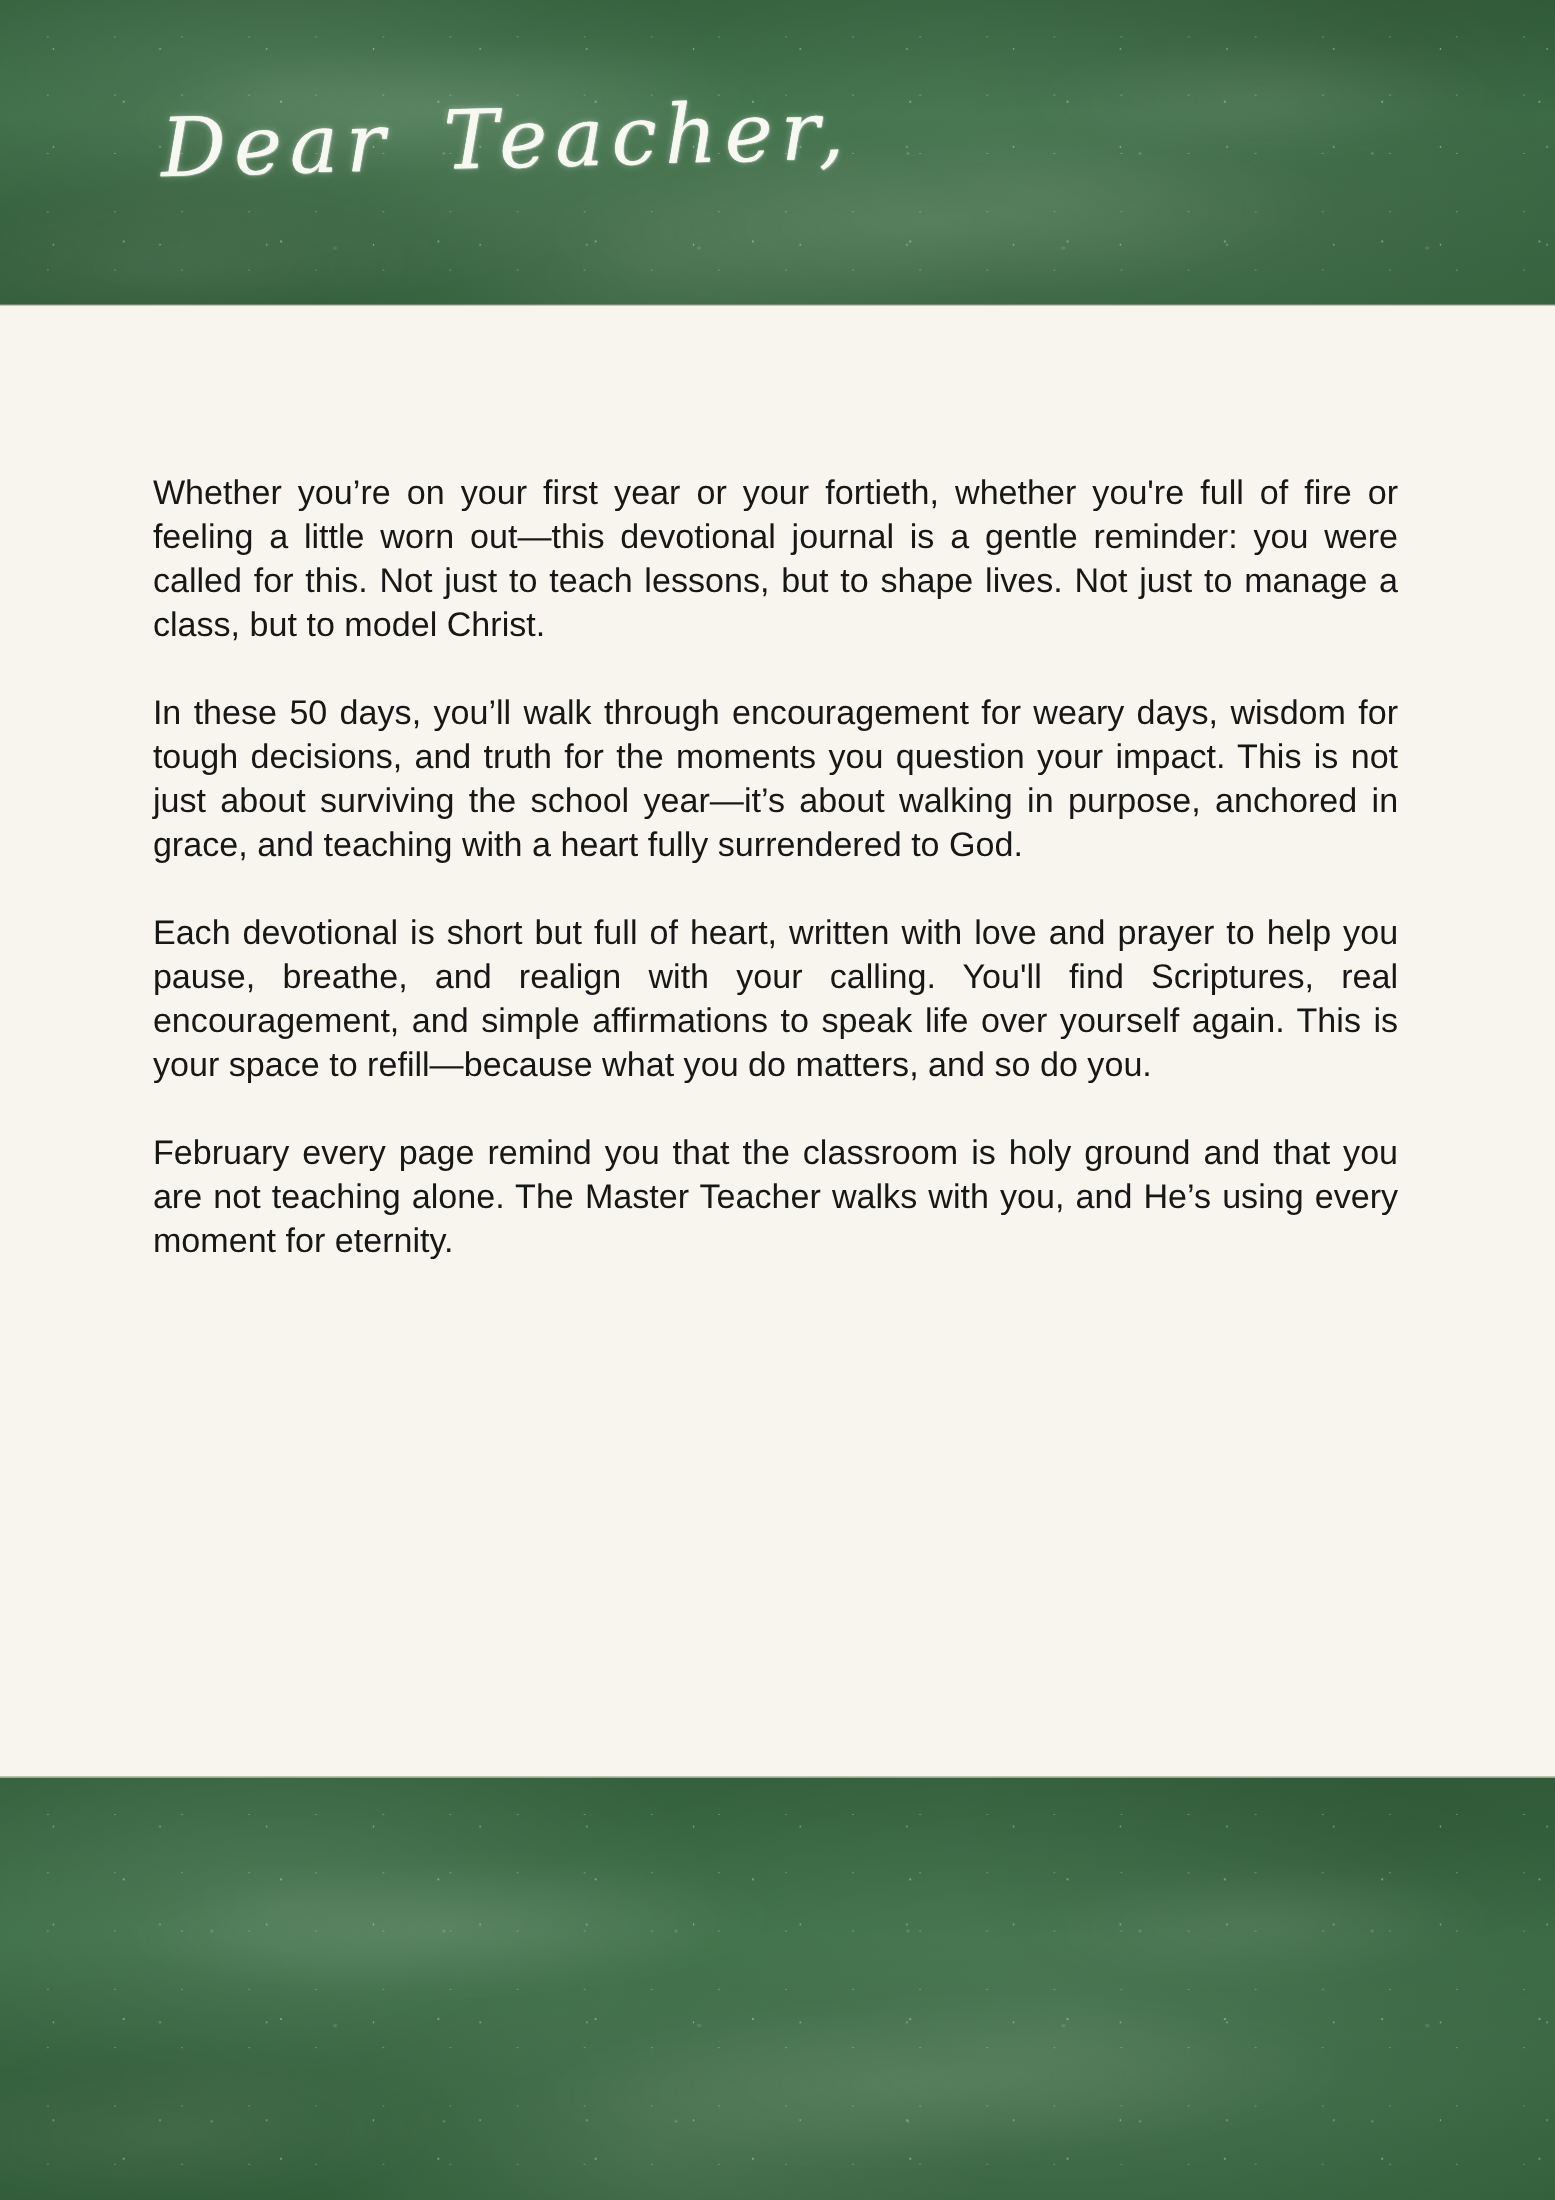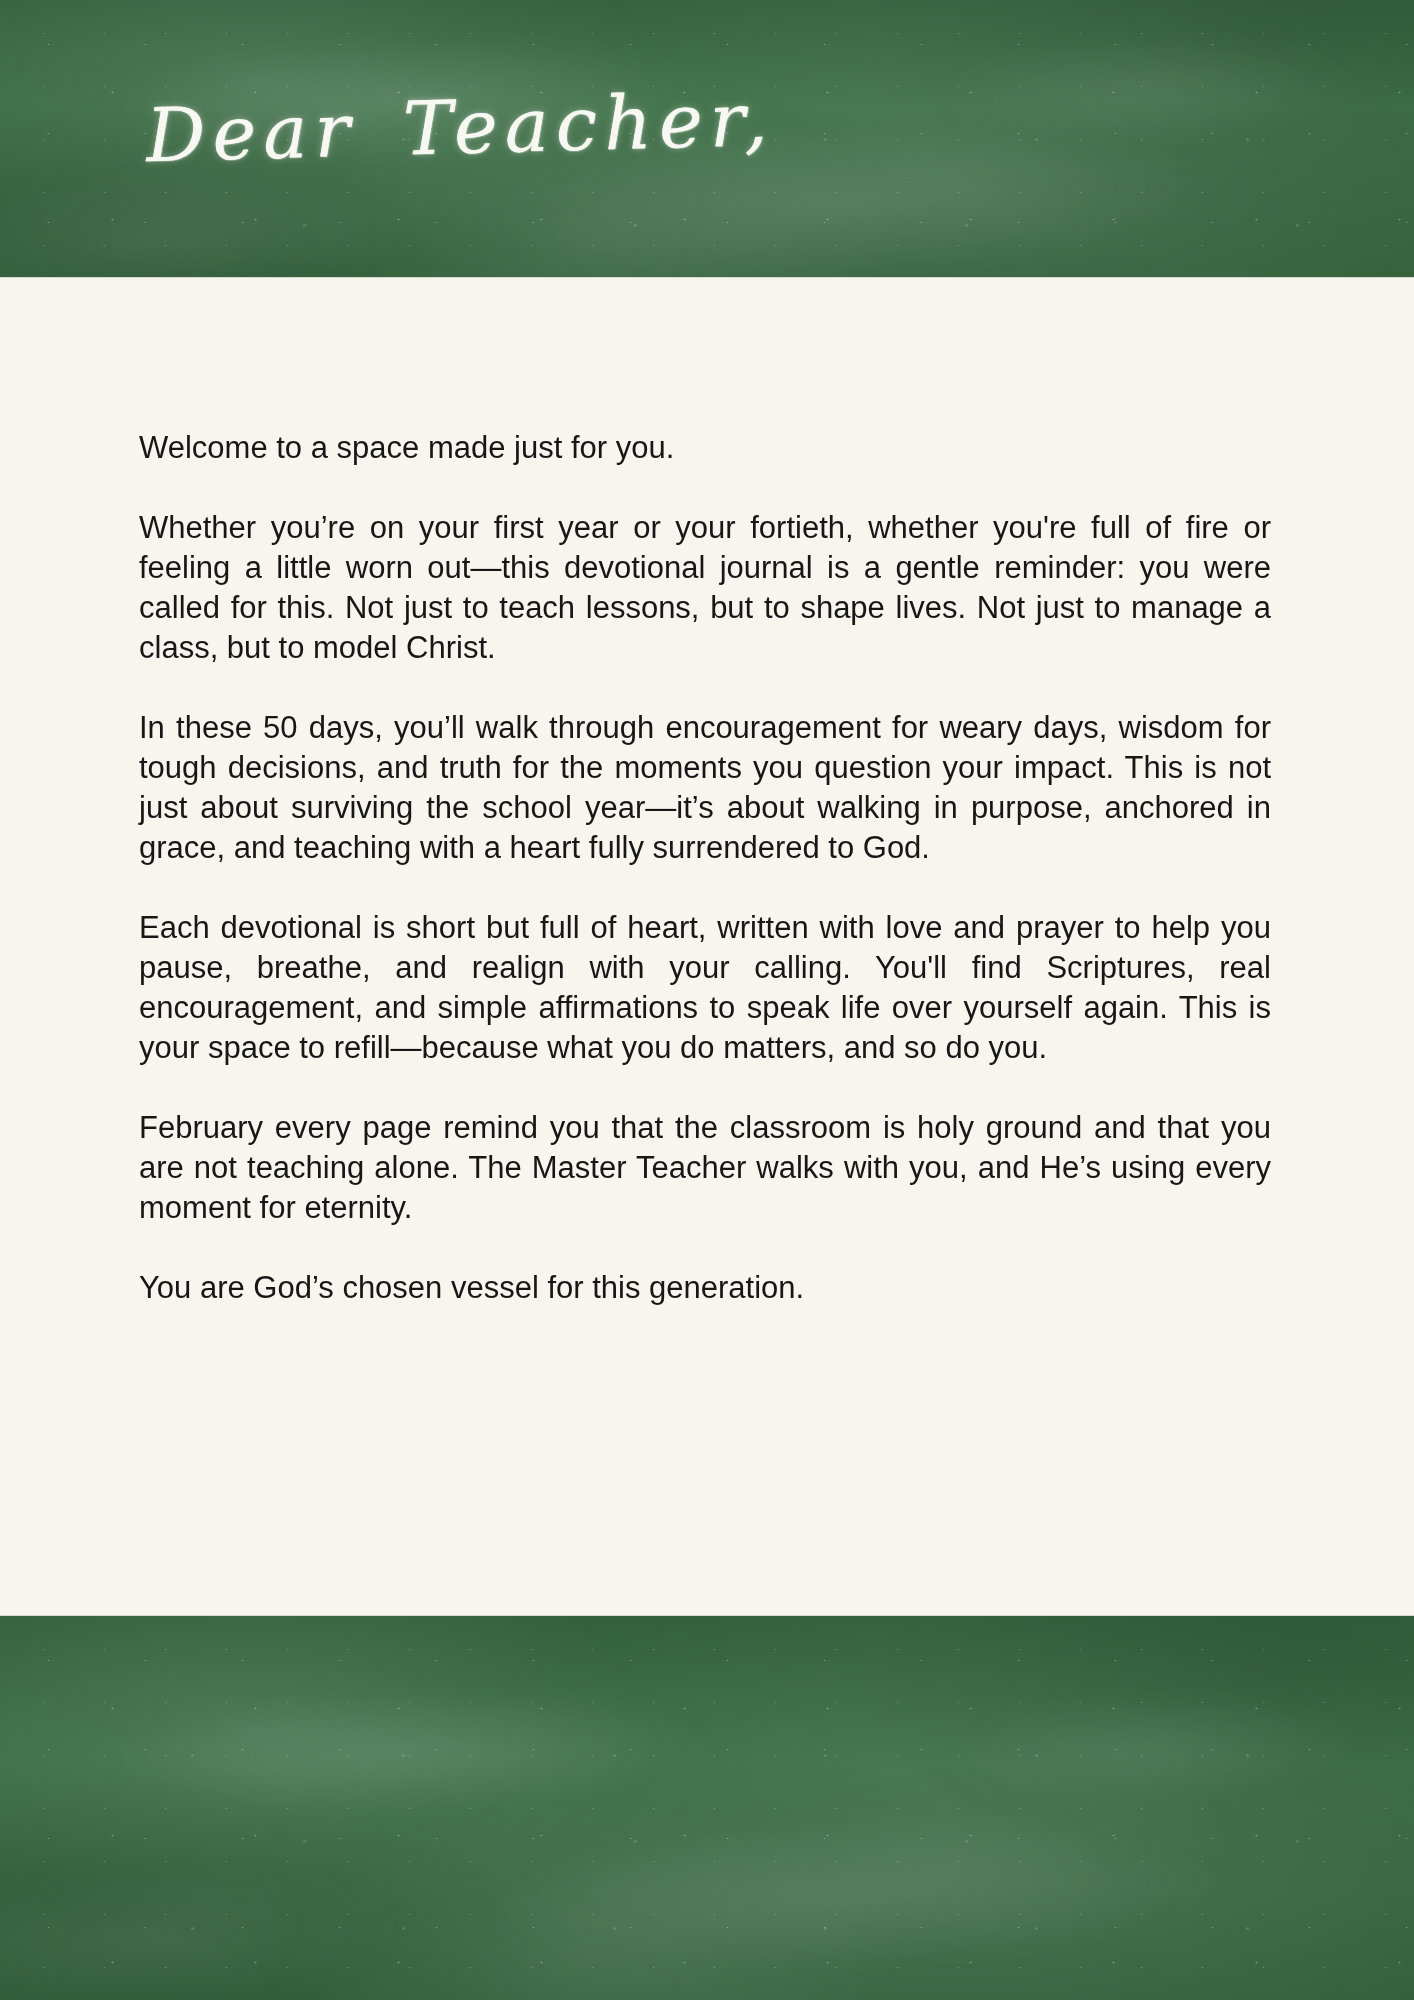--- a/index.html
+++ b/index.html
@@ -114,23 +114,21 @@
 </head>
 <body>
 
 <div class="page">
 
   <header class="band band-top">
     <h1 class="title">Dear Teacher,</h1>
   </header>
 
   <main class="letter">
-    <p>Welcome to a space made just for you.</p>
     <p>Whether you’re on your first year or your fortieth, whether you're full of fire or feeling a little worn out—this devotional journal is a gentle reminder: you were called for this. Not just to teach lessons, but to shape lives. Not just to manage a class, but to model Christ.</p>
     <p>In these 50 days, you’ll walk through encouragement for weary days, wisdom for tough decisions, and truth for the moments you question your impact. This is not just about surviving the school year—it’s about walking in purpose, anchored in grace, and teaching with a heart fully surrendered to God.</p>
     <p>Each devotional is short but full of heart, written with love and prayer to help you pause, breathe, and realign with your calling. You'll find Scriptures, real encouragement, and simple affirmations to speak life over yourself again. This is your space to refill—because what you do matters, and so do you.</p>
     <p>February every page remind you that the classroom is holy ground and that you are not teaching alone. The Master Teacher walks with you, and He’s using every moment for eternity.</p>
-    <p>You are God’s chosen vessel for this generation.</p>
   </main>
 
   <footer class="band band-bottom"></footer>
 
 </div>
 
 </body></html>

